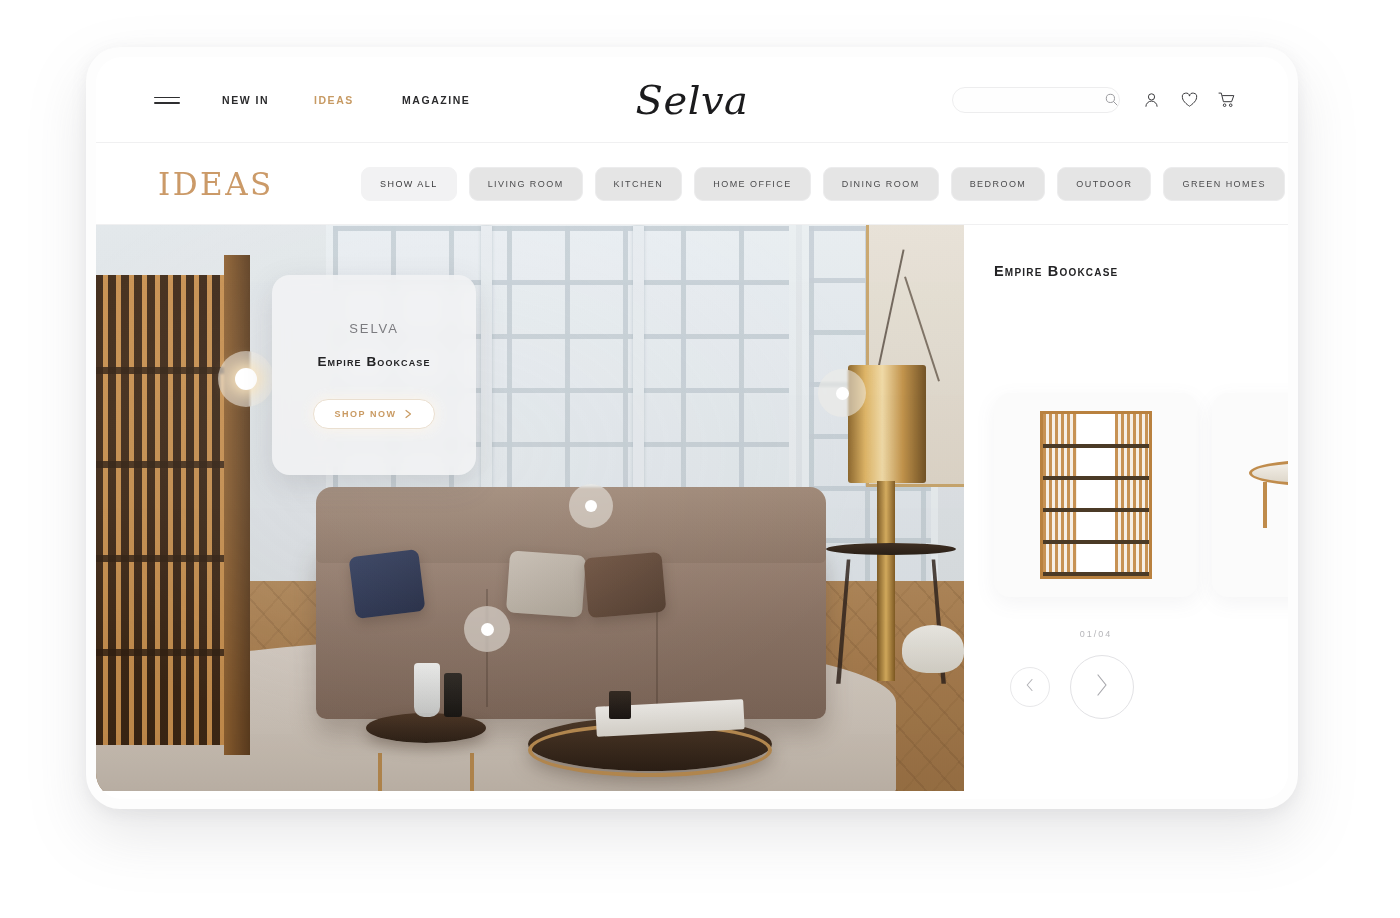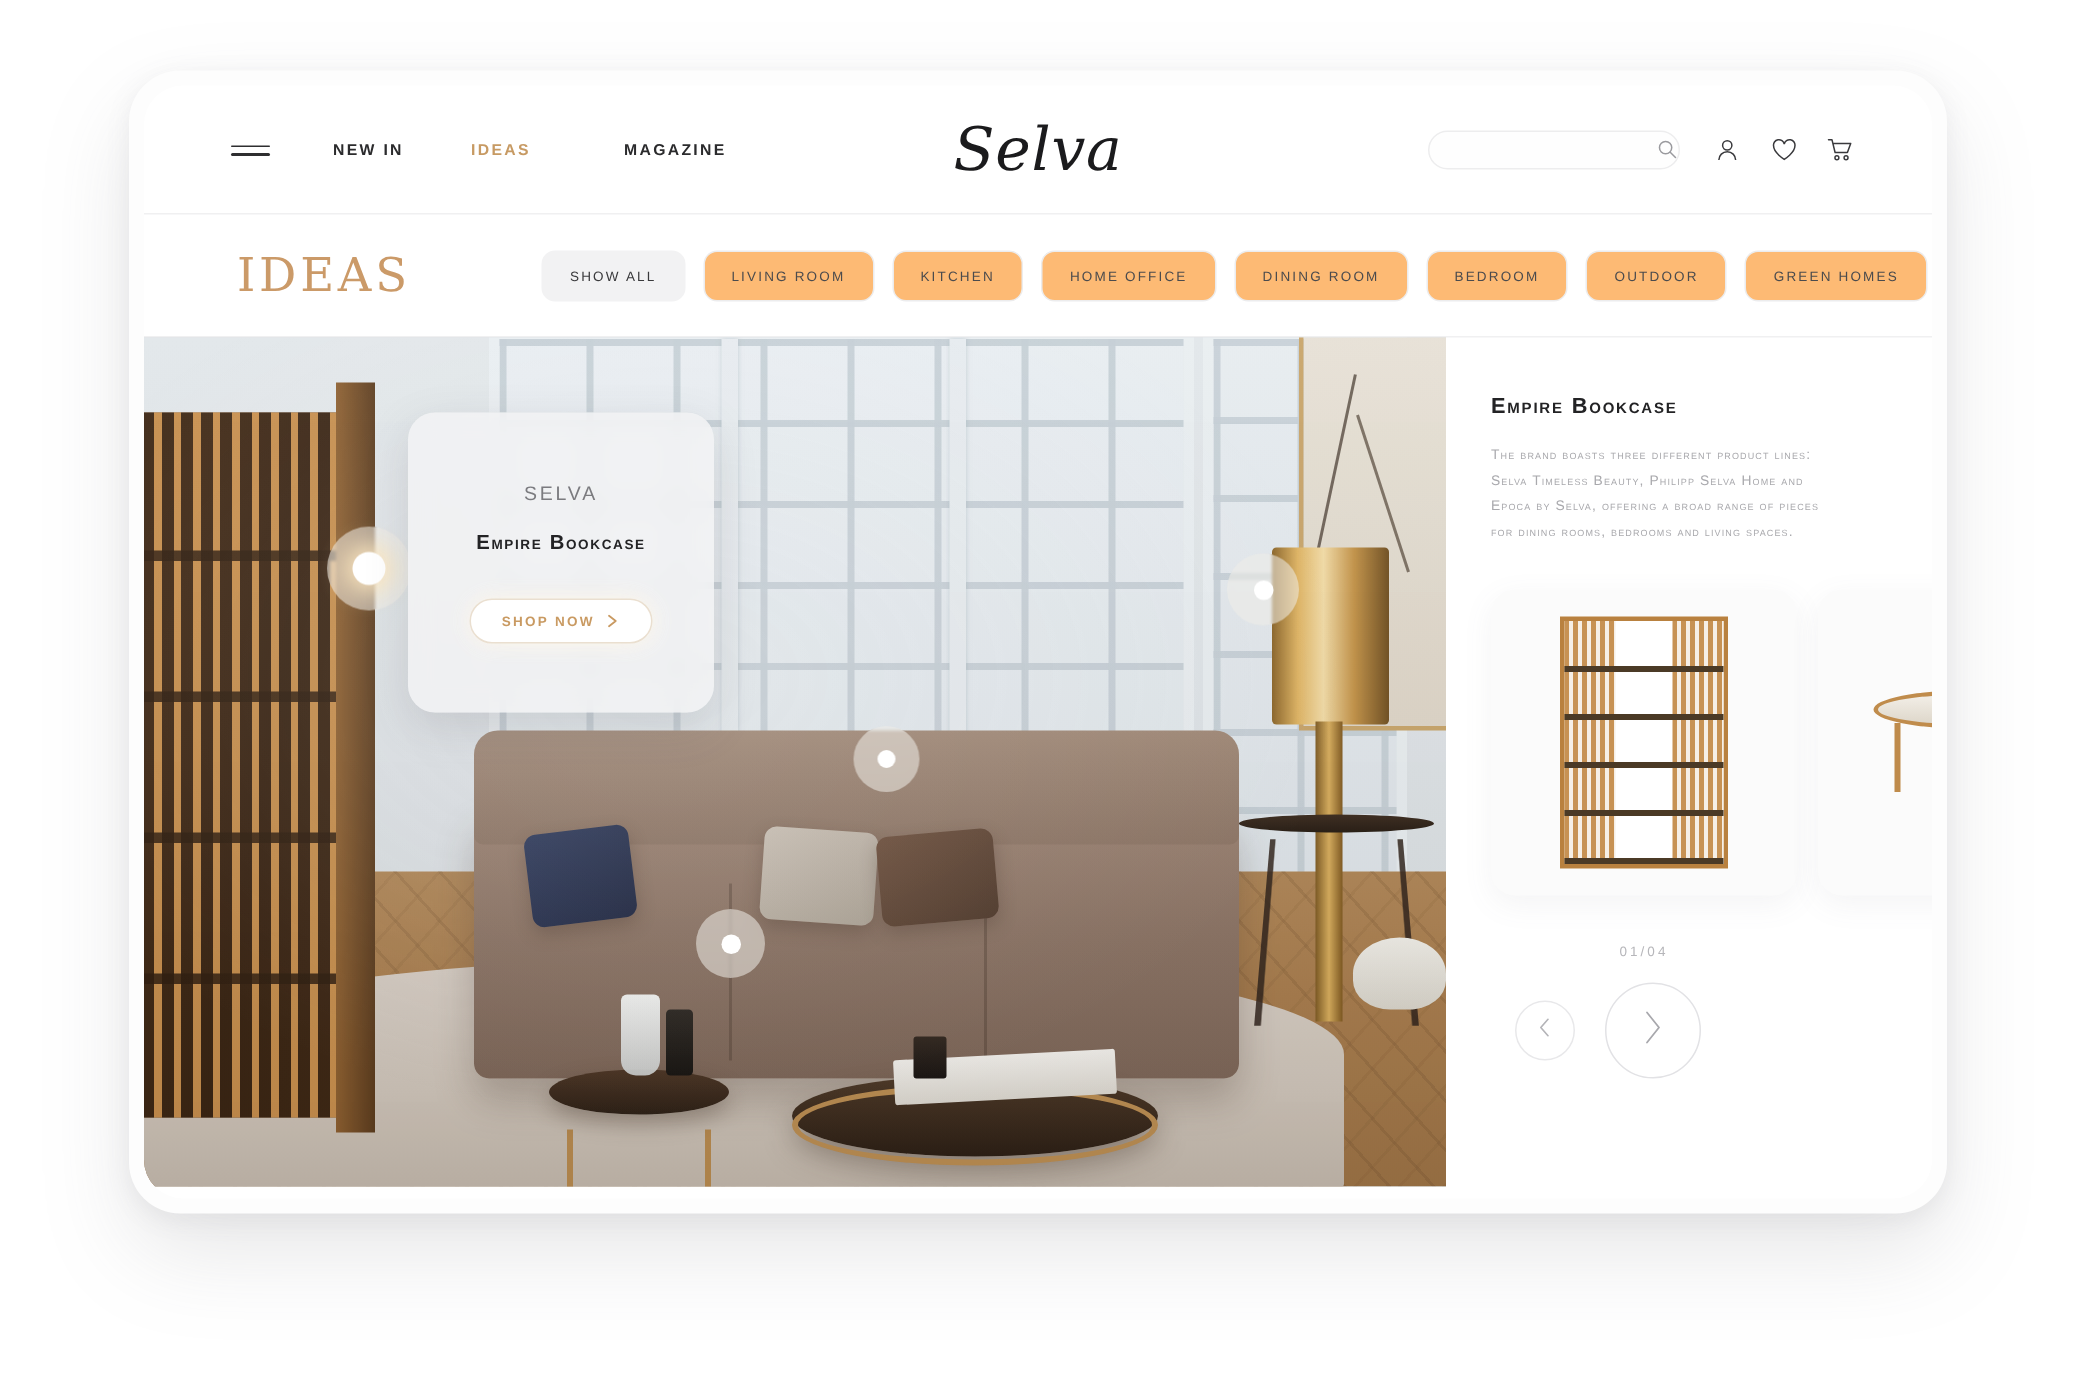--- a/index.html
+++ b/index.html
@@ -54,21 +54,21 @@
     transform: translateY(-50%);
     font-size: 10.5px; letter-spacing: 1.55px;
     font-weight: 700; color: #2b2b2d;
     text-transform: uppercase; cursor: pointer;
     white-space: nowrap;
     text-align: right;
   }
   .nav-link.active { color: #c79a63; font-weight: 600; }
   #nav-link-newin   { left: 126px; }
   #nav-link-ideas   { left: 218px; }
-  #nav-link-magazine{ left: 320px; }
+  #nav-link-magazine{ left: 306px; }
 
   #brand-logo {
     position: absolute; left: 50%; top: 50%;
     transform: translate(-50%,-50%);
     font-family: "DejaVu Serif", serif;
     font-style: italic;
     font-size: 40px;
     color: #1b1b1d;
     letter-spacing: .5px;
     line-height: 1;
@@ -117,21 +117,21 @@
   }
   #filter-pills {
     position: absolute; left: 265px; top: 50%;
     transform: translateY(-50%);
     display: flex; gap: 12px;
   }
   .filter-pill {
     height: 34px; padding: 0 18px;
     border: 1px solid #ececed;
     border-radius: 9px;
-    background: #fdba74;
+    background: #e5e5e5;
     display: flex; align-items: center; justify-content: center;
     font-size: 9px; letter-spacing: 1.45px;
     color: #4b4b4d; font-weight: 500;
     text-transform: uppercase; cursor: pointer;
     white-space: nowrap;
   }
   .filter-pill.active {
     background: #f2f2f3; border-color: #f2f2f3; color: #3a3a3c;
   }
 
@@ -630,21 +630,20 @@
               <svg width="9" height="10" viewBox="0 0 9 10">
                 <polyline points="2,1.5 6.5,5 2,8.5" fill="none" stroke="#c99a62" stroke-width="1.2" stroke-linecap="round" stroke-linejoin="round"></polyline>
               </svg>
             </span>
           </div>
         </div>
       </div>
 
       <div id="detail-panel">
         <div id="detail-title">Empire Bookcase</div>
-        <div id="detail-description">The brand boasts three different product lines: Selva Timeless Beauty, Philipp Selva Home and Epoca by Selva, offering a broad range of pieces for dining rooms, bedrooms and living spaces.</div>
 
         <div id="carousel">
 
           <div class="carousel-card">
             <div id="thumb-bookcase">
               <div class="tslats-l"></div>
               <div class="tslats-r"></div>
               <div class="tshelf" style="top:30px"></div>
               <div class="tshelf" style="top:62px"></div>
               <div class="tshelf" style="top:94px"></div>

